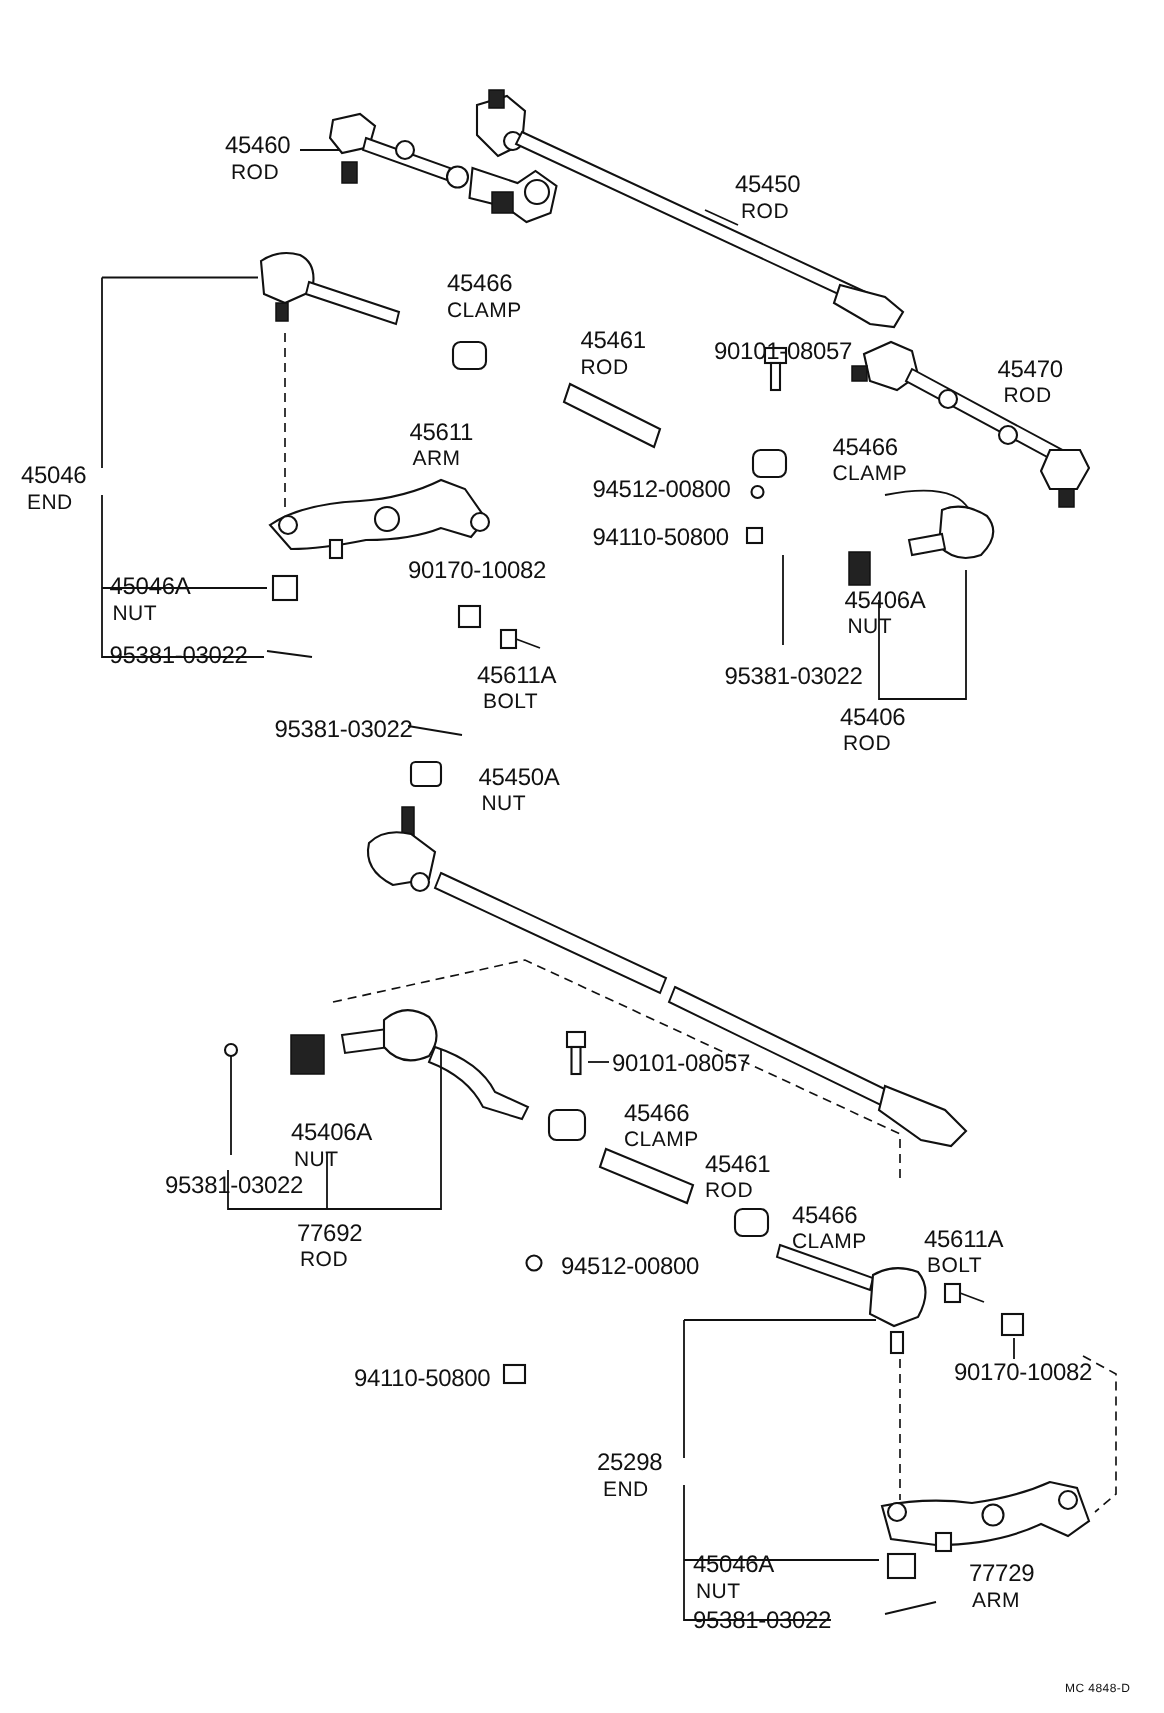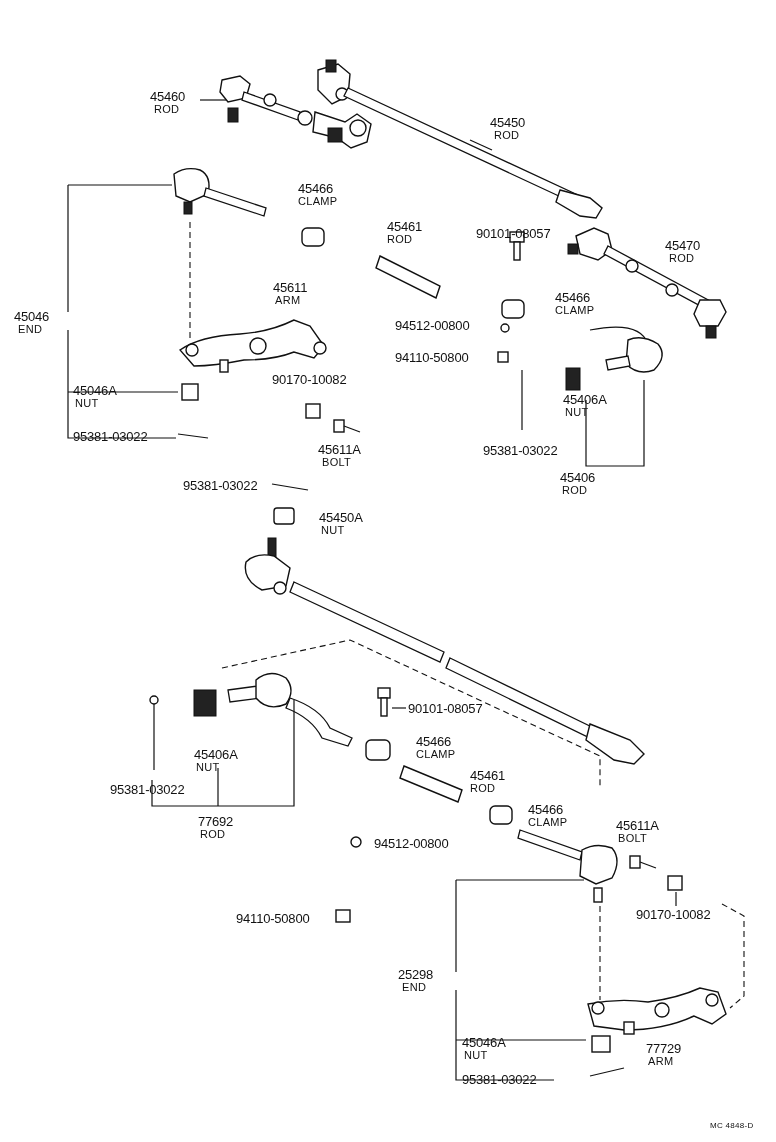--- a/index.html
+++ b/index.html
@@ -1,21 +1,21 @@
 <!DOCTYPE html>
 <html><head>
   <meta charset="utf-8">
   <style>
     html, body { margin: 0; padding: 0; background: #ffffff; }
     body { width: 776px; height: 1142px; position: relative; overflow: hidden;
            font-family: "Liberation Sans", sans-serif; color: #111; }
     #diagram { position: absolute; left: 0; top: 0; width: 776px; height: 1142px; }
     .lbl { position: absolute; line-height: 1; white-space: nowrap; }
-    .pn { font-size: 13px; letter-spacing: -0.2px; }
-    .nm { font-size: 11px; letter-spacing: 0.3px; margin-top: 1px; }
+    .pn { font-size: 16px; letter-spacing: -0.2px; }
+    .nm { font-size: 14px; letter-spacing: 0.3px; margin-top: 1px; }
     .code { position: absolute; font-size: 8px; letter-spacing: 0.3px; }
     svg .ln { stroke: #111; stroke-width: 1.2; fill: none; }
     svg .dash { stroke: #111; stroke-width: 1.1; fill: none; stroke-dasharray: 6 4; }
     svg .part { stroke: #111; stroke-width: 1.4; fill: #fff; }
     svg .dark { fill: #222; stroke: #111; stroke-width: 1; }
     svg .rod { stroke: #111; stroke-width: 1.3; fill: #fff; }
   </style>
 </head>
 <body>
 

